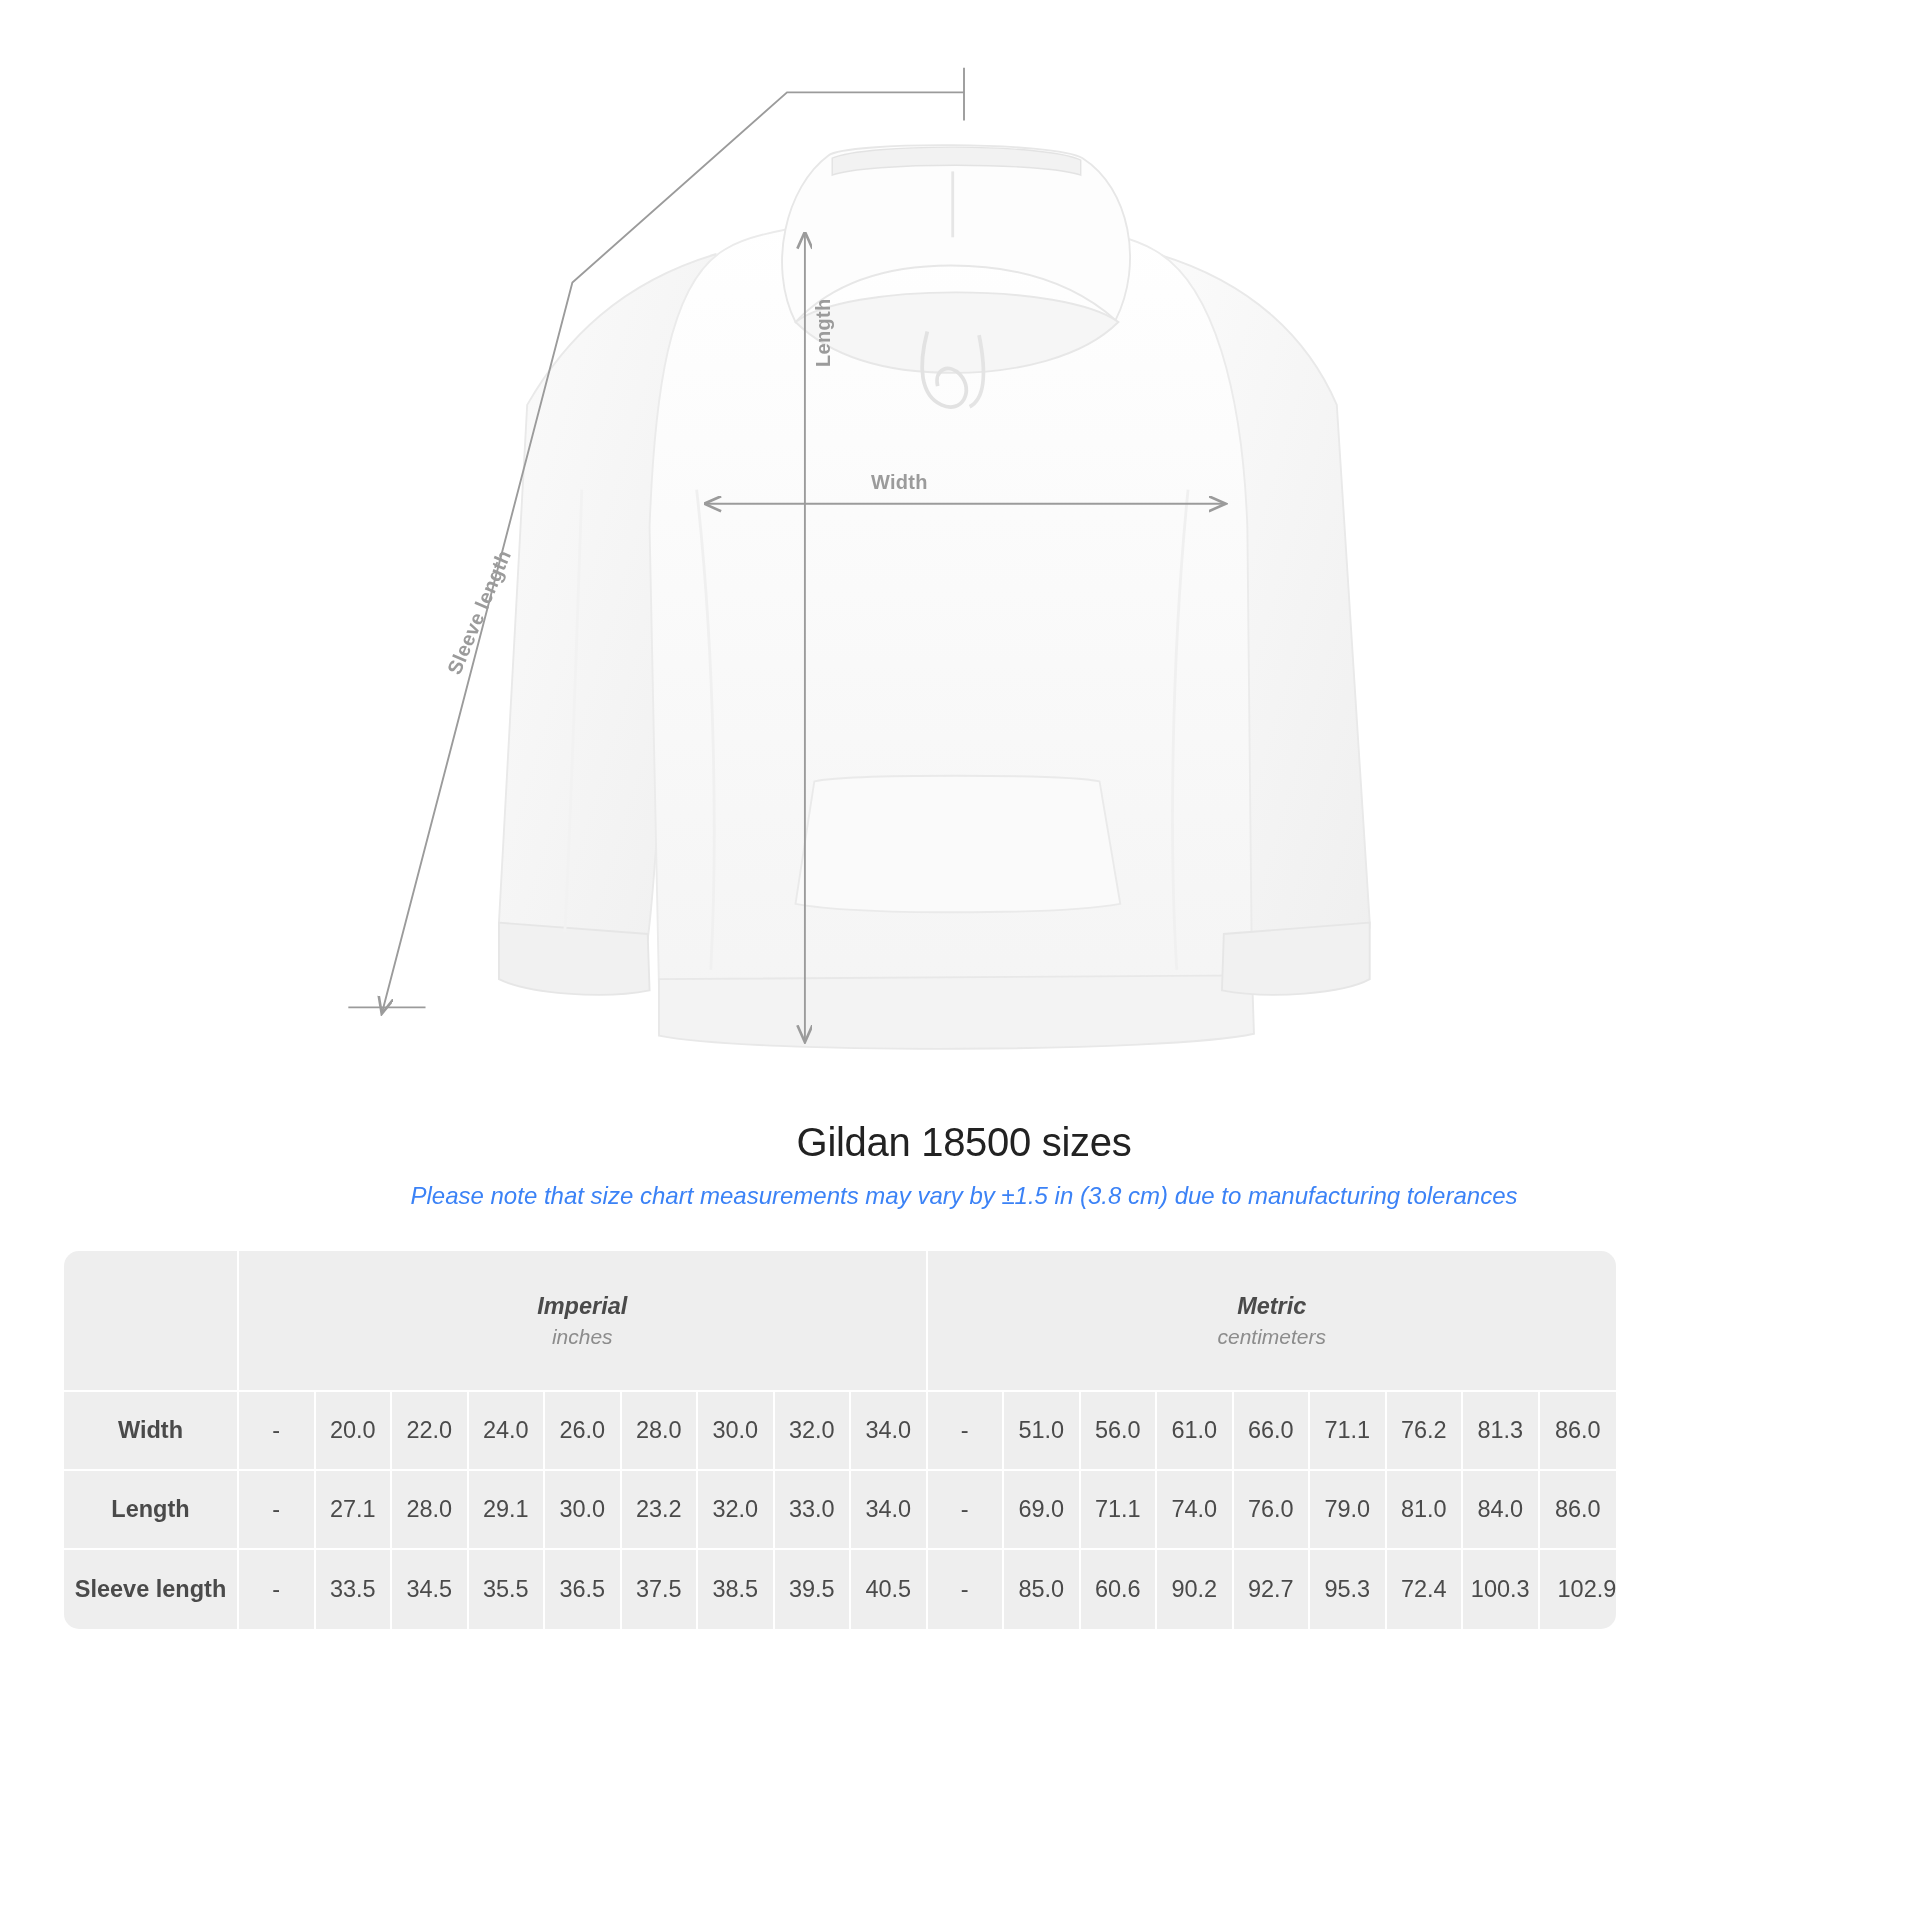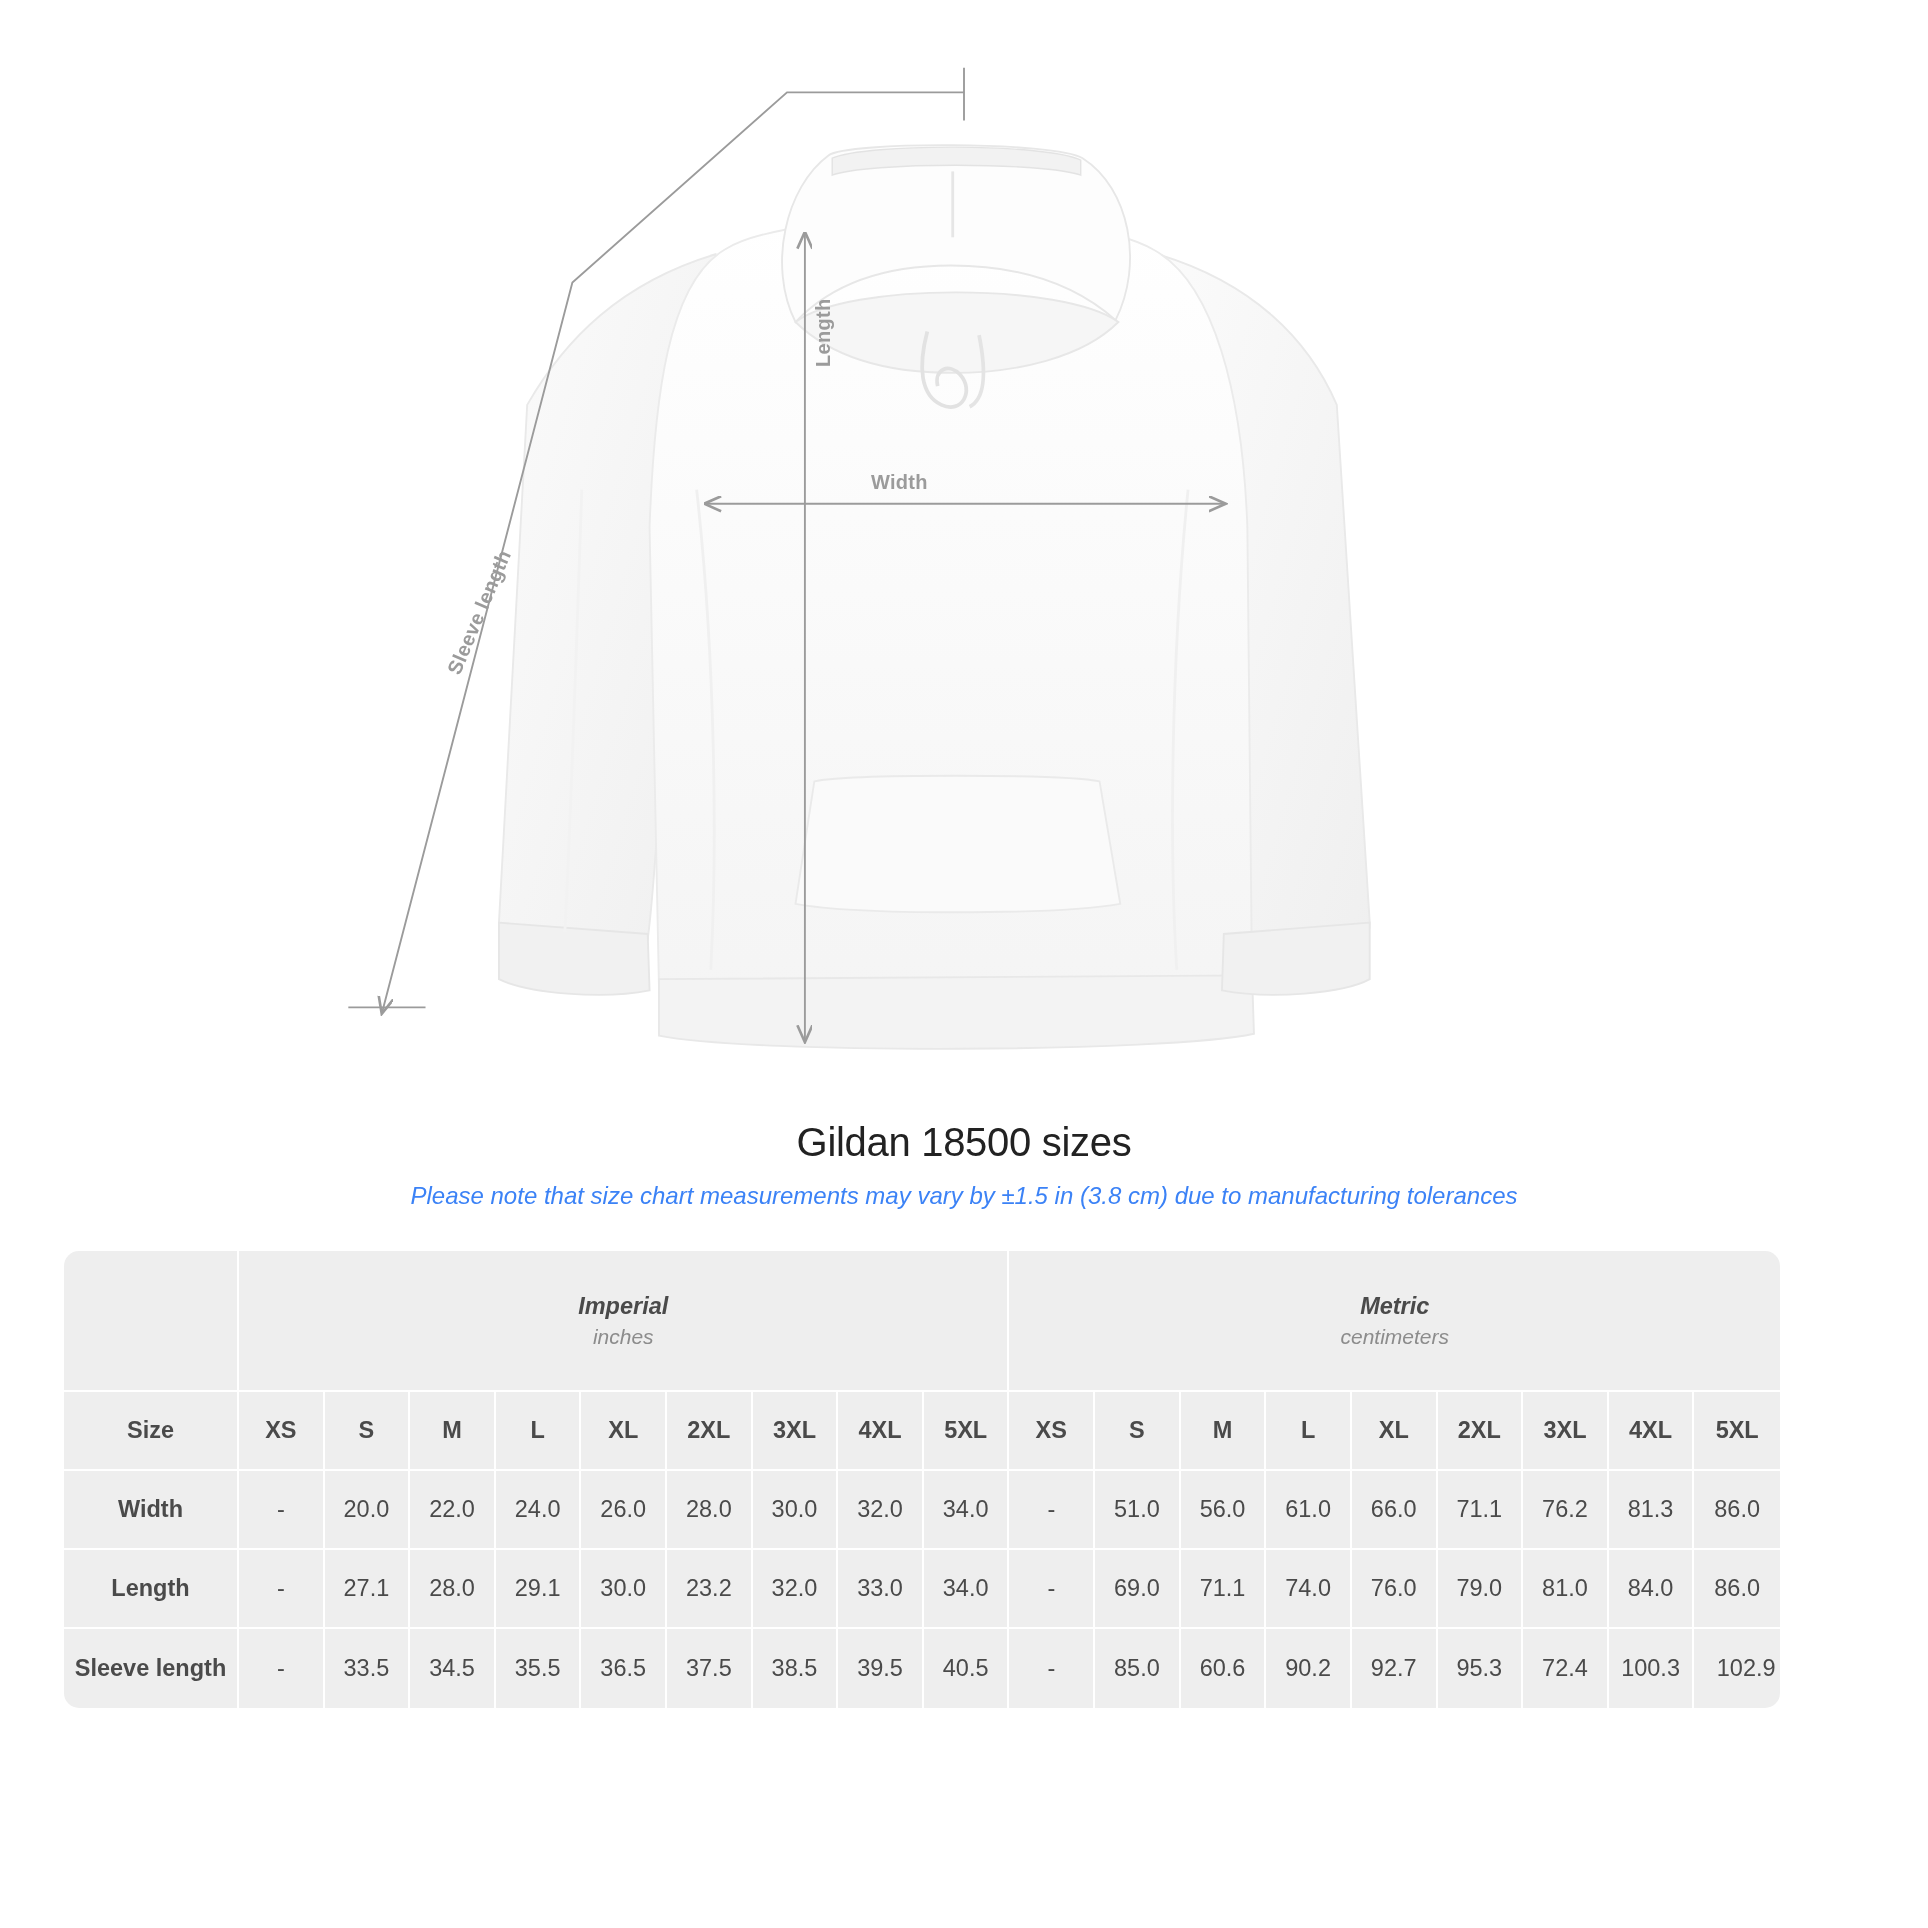--- a/index.html
+++ b/index.html
@@ -71,21 +71,21 @@
   .chart-note {
     font-size: 24px;
     font-style: italic;
     color: #3b82f6;
     margin: 0;
   }
 
   
   .table-wrap {
     margin: 41px 64px 0 64px;
-    width: 1716px;
+    width: 1552px;
   }
   table.size-table {
     width: 100%;
     border-collapse: separate;
     border-spacing: 0;
     table-layout: fixed;
   }
   table.size-table td, table.size-table th {
     background: #eeeeee;
     text-align: center;
@@ -239,41 +239,20 @@
           <th class="corner-cell"></th>
           <th class="unit-head" colspan="9">
             <span>Imperial</span>
             <span class="sub">inches</span>
           </th>
           <th class="unit-head corner-cell-right lastcol" colspan="9">
             <span>Metric</span>
             <span class="sub">centimeters</span>
           </th>
         </tr>
-        <tr>
-          <th class="row-head">Size</th>
-          <th class="col-label">XS</th>
-          <th class="col-label">S</th>
-          <th class="col-label">M</th>
-          <th class="col-label">L</th>
-          <th class="col-label">XL</th>
-          <th class="col-label">2XL</th>
-          <th class="col-label">3XL</th>
-          <th class="col-label">4XL</th>
-          <th class="col-label">5XL</th>
-          <th class="col-label">XS</th>
-          <th class="col-label">S</th>
-          <th class="col-label">M</th>
-          <th class="col-label">L</th>
-          <th class="col-label">XL</th>
-          <th class="col-label">2XL</th>
-          <th class="col-label">3XL</th>
-          <th class="col-label">4XL</th>
-          <th class="col-label lastcol">5XL</th>
-        </tr>
       </thead>
       <tbody>
         <tr>
           <td class="row-head">Width</td>
           <td>-</td>
           <td>20.0</td>
           <td>22.0</td>
           <td>24.0</td>
           <td>26.0</td>
           <td>28.0</td>

